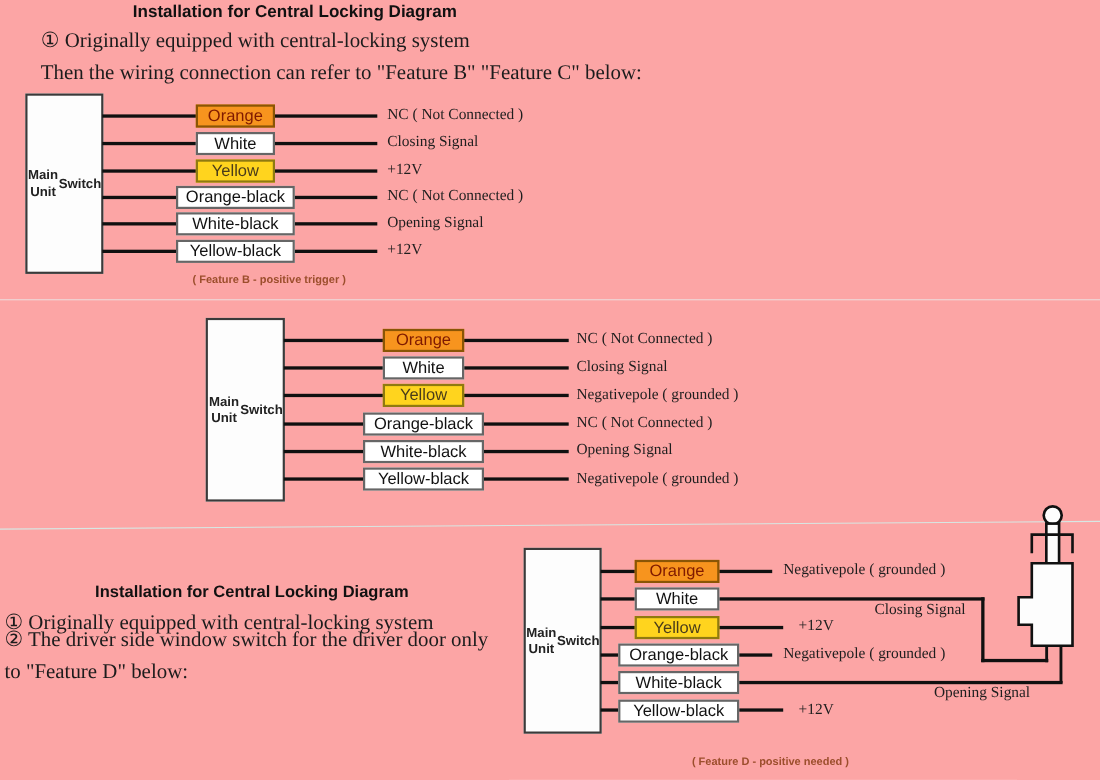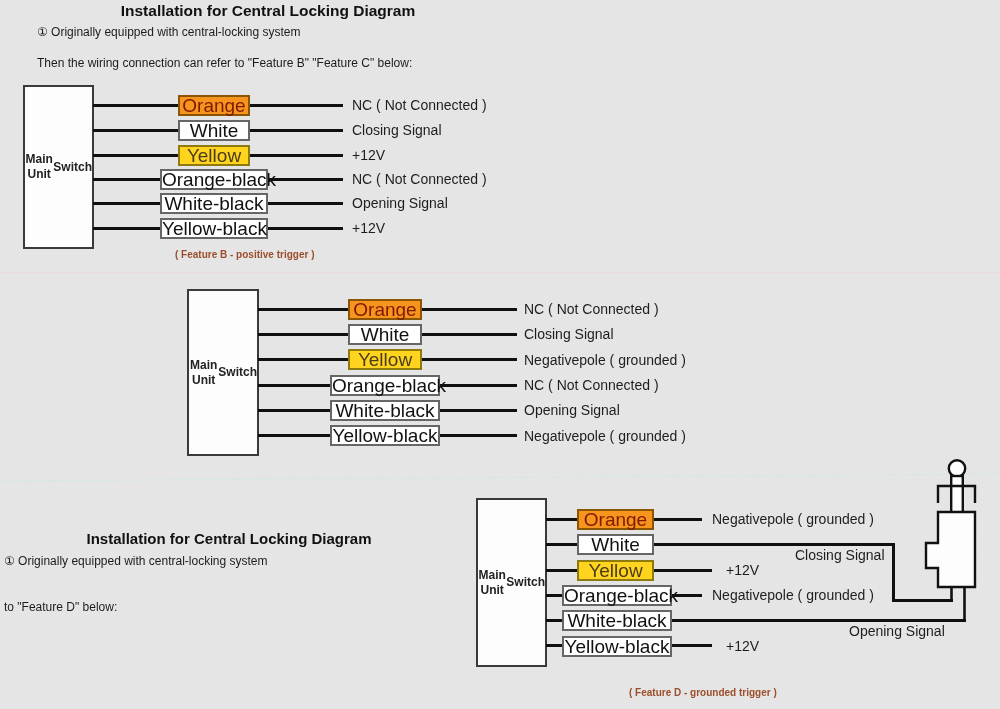--- a/index.html
+++ b/index.html
@@ -1,35 +1,35 @@
 <!DOCTYPE html>
 <html><head>
 <meta charset="utf-8">
 <style>
   html,body{margin:0;padding:0;}
   body{font-family:"Liberation Sans","DejaVu Sans",sans-serif;background:#ffffff;}
-  #canvas{position:relative;width:1000px;height:709px;background:#e5e5e5;overflow:hidden;}
+  #canvas{position:relative;width:1000px;height:709px;background:#fca5a5;overflow:hidden;}
   #canvas *{box-sizing:border-box;}
 
   .abs{position:absolute;}
   .title{font-weight:bold;font-size:15.5px;color:#111;text-align:center;white-space:nowrap;}
-  .note{font-size:12px;color:#1c1c1c;white-space:nowrap;}
+  .note{font-size:19px;color:#1c1c1c;white-space:nowrap;font-family:Liberation Serif, serif;}
 
   .mainbox{position:absolute;border:2px solid #3a3a3a;background:#fdfdfd;display:flex;flex-direction:row;align-items:center;justify-content:center;}
   .mainbox span{font-size:12px;font-weight:bold;color:#222;line-height:15px;text-align:center;}
 
   .wire{position:absolute;height:3px;background:#101010;}
   .vwire{position:absolute;width:3px;background:#101010;}
 
   .wbox{position:absolute;height:21px;line-height:17px;border:2px solid #666;background:#ffffff;
-        text-align:center;font-size:19px;color:#111;white-space:nowrap;}
+        text-align:center;font-size:15px;color:#111;white-space:nowrap;}
   .wbox.orange{background:#F7941E;border-color:#8a5505;color:#7f1a00;}
   .wbox.yellow{background:#FFD41E;border-color:#8f7a10;color:#4a3c1a;}
 
-  .rlabel{position:absolute;font-size:14px;color:#1e1e1e;white-space:nowrap;}
+  .rlabel{position:absolute;font-size:14px;color:#1e1e1e;white-space:nowrap;font-family:Liberation Serif, serif;}
   .caption{position:absolute;font-weight:bold;font-size:10px;color:#9c4e2c;white-space:nowrap;}
 
   .sep1{position:absolute;height:1px;background:#eddada;}
   .sep2{position:absolute;height:1px;background:#d7e7e3;transform:rotate(-0.4deg);}
 </style>
 </head>
 <body>
 
 <div id="canvas">
 
@@ -90,20 +90,21 @@
   <div class="rlabel" style="left:524px;top:301px;">NC ( Not Connected )</div>
   <div class="rlabel" style="left:524px;top:326px;">Closing Signal</div>
   <div class="rlabel" style="left:524px;top:352px;">Negativepole ( grounded )</div>
   <div class="rlabel" style="left:524px;top:377px;">NC ( Not Connected )</div>
   <div class="rlabel" style="left:524px;top:402px;">Opening Signal</div>
   <div class="rlabel" style="left:524px;top:428px;">Negativepole ( grounded )</div>
 
 
   <div class="abs title" style="left:0;top:530px;width:458px;font-size:15px;">Installation for Central Locking Diagram</div>
   <div class="abs note" style="left:4px;top:554px;">① Originally equipped with central-locking system</div>
+  <div class="abs note" style="left:4px;top:569px;">② The driver side window switch for the driver door only</div>
   <div class="abs note" style="left:4px;top:600px;">to "Feature D" below:</div>
 
   <div class="mainbox" style="left:476px;top:498px;width:71px;height:169px;">
     <span>Main Unit</span>
     <span>Switch</span>
   </div>
 
   <div class="wire" style="left:546px;top:518px;width:156px;"></div>
   <div class="wire" style="left:546px;top:543px;width:349px;"></div>
   <div class="wire" style="left:546px;top:569px;width:166px;"></div>
@@ -130,15 +131,15 @@
 
   <svg class="abs" style="left:918px;top:455px;" width="70" height="170" viewBox="0 0 70 170">
     <circle cx="39" cy="13.5" r="8.2" fill="#fdfdfd" stroke="#111" stroke-width="2.4"></circle>
     <rect x="33.2" y="21" width="11.6" height="36.5" fill="#fdfdfd" stroke="#111" stroke-width="2.4"></rect>
     <polyline points="20,48 20,31 57,31 57,48" fill="none" stroke="#111" stroke-width="2.4"></polyline>
     <path d="M20 57 L57 57 L57 132 L20 132 L20 113 L8 113 L8 88 L20 88 Z" fill="#fdfdfd" stroke="#111" stroke-width="2.4"></path>
     <line x1="33.5" y1="132" x2="33.5" y2="147" stroke="#111" stroke-width="2.6"></line>
     <line x1="46.5" y1="132" x2="46.5" y2="166" stroke="#111" stroke-width="2.6"></line>
   </svg>
 
-  <div class="caption" style="left:629px;top:687px;">( Feature D - grounded trigger )</div>
+  <div class="caption" style="left:629px;top:687px;">( Feature D - positive needed )</div>
 
 </div>
 
 </body></html>

